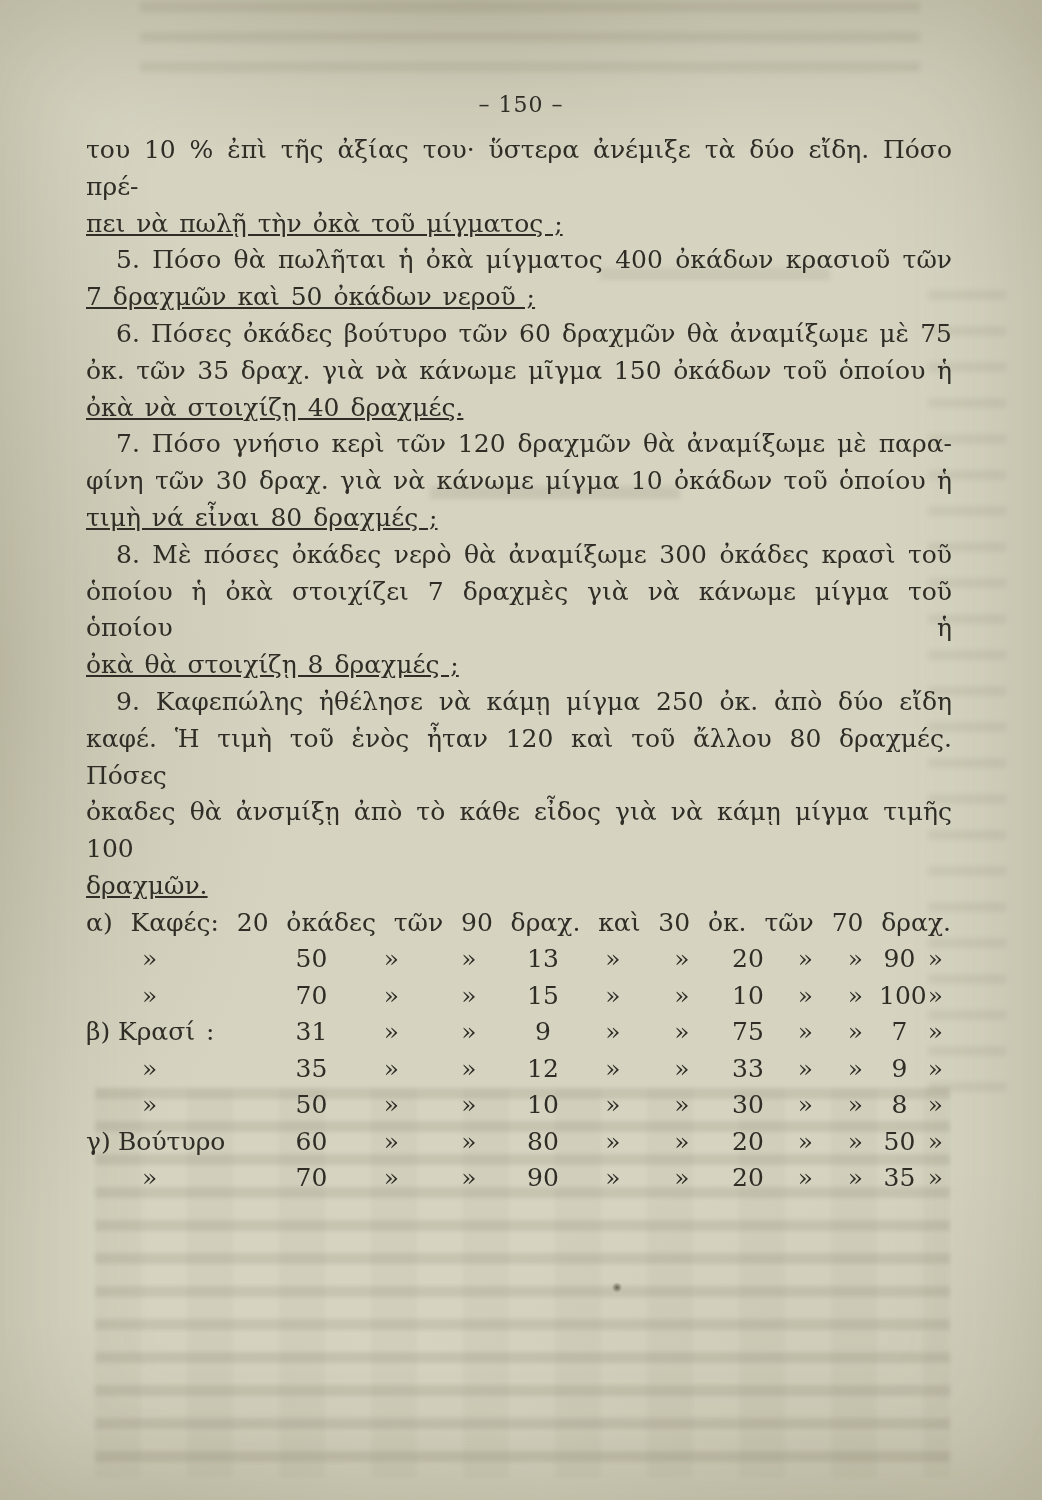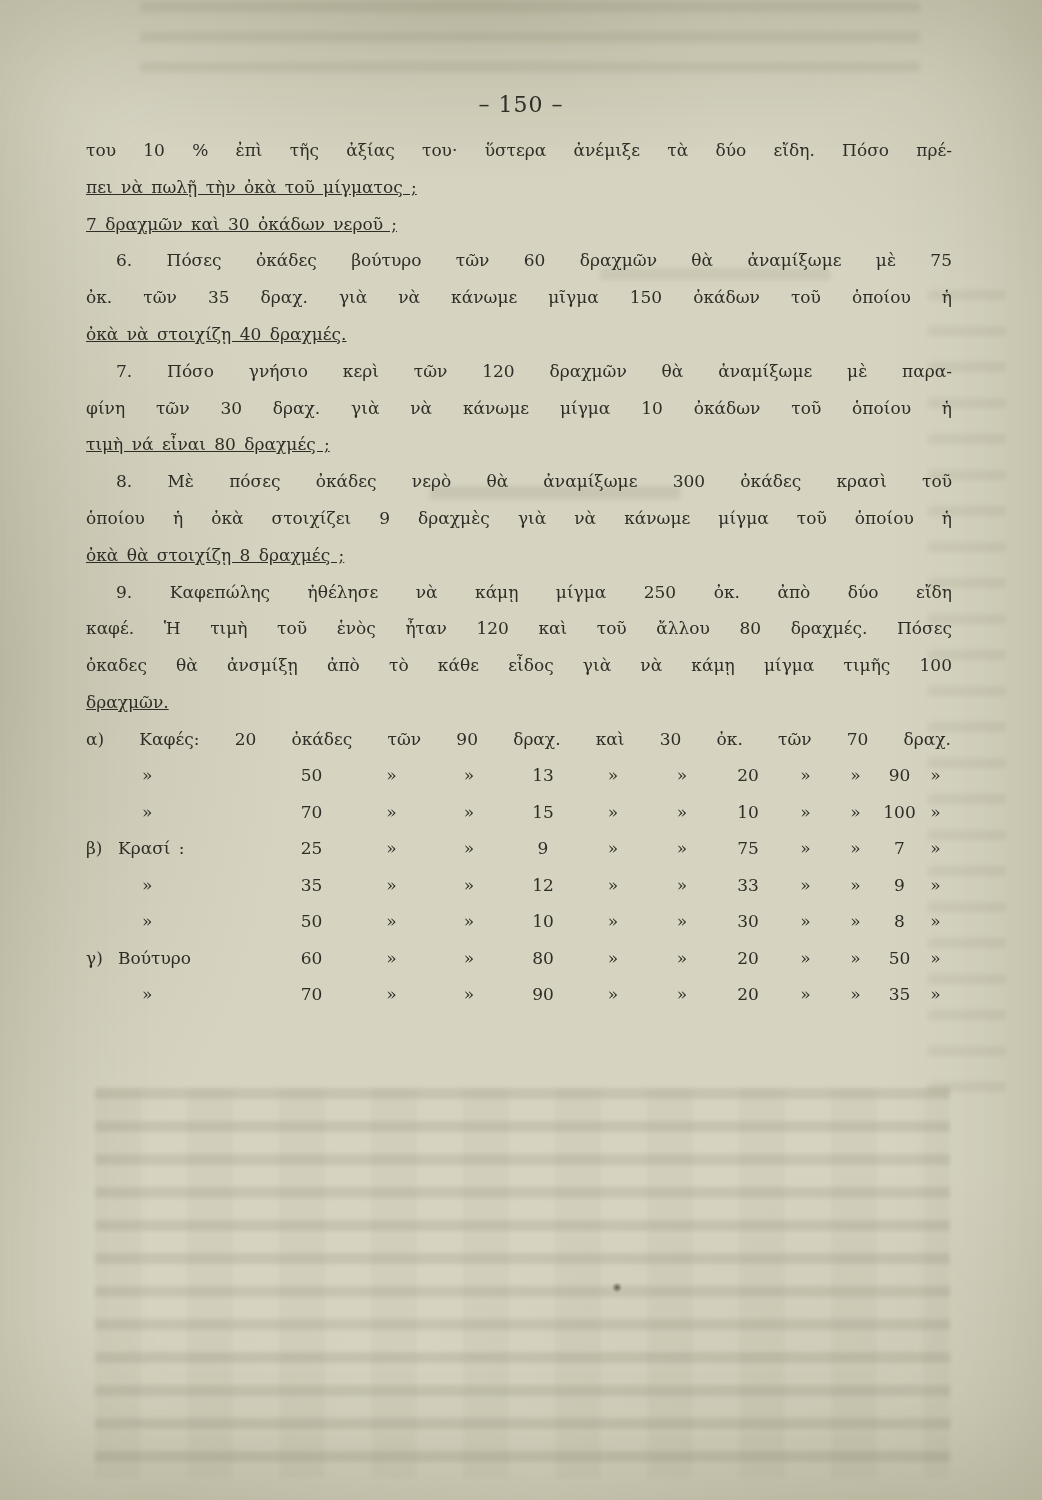--- a/index.html
+++ b/index.html
@@ -57,21 +57,21 @@
     position: absolute; left: 612px; top: 1282px; width: 10px; height: 11px;
     background: radial-gradient(circle, rgba(60,55,40,.7), rgba(60,55,40,0) 70%);
   }
   .pageno {
     position: absolute; top: 92px; left: 0; width: 100%;
     text-align: center;
     font-size: 22px; letter-spacing: 1px;
   }
   .content {
     position: absolute; left: 86px; top: 132px; width: 866px;
-    font-size: 17px;
+    font-size: 25px;
     word-spacing: 3px;
   }
   .line {
     line-height: 36.8px;
     text-align: justify;
     text-justify: inter-word;
     text-align-last: justify;
     white-space: normal;
   }
   .line.last { text-align-last: left; text-decoration: underline; }
@@ -107,35 +107,36 @@
 
   <div class="pageno">– 150 –</div>
 
   <div class="content">
     <div id="paras">
         <div>
           <div class="line">του 10 % ἐπὶ τῆς ἀξίας του· ὕστερα ἀνέμιξε τὰ δύο εἴδη. Πόσο πρέ-</div>
           <div class="line last">πει νὰ πωλῇ τὴν ὀκὰ τοῦ μίγματος ;</div>
         </div>
         <div>
-          <div class="line last">7 δραχμῶν καὶ 30 ὀκάδων νεροῦ ;</div>
+          <div class="line indent">5. Πόσο θὰ πωλῆται ἡ ὀκὰ μίγματος 400 ὀκάδων κρασιοῦ τῶν</div>
+          <div class="line last">7 δραχμῶν καὶ 50 ὀκάδων νεροῦ ;</div>
         </div>
         <div>
           <div class="line indent">6. Πόσες ὀκάδες βούτυρο τῶν 60 δραχμῶν θὰ ἀναμίξωμε μὲ 75</div>
           <div class="line">ὀκ. τῶν 35 δραχ. γιὰ νὰ κάνωμε μῖγμα 150 ὀκάδων τοῦ ὁποίου ἡ</div>
           <div class="line last">ὀκὰ νὰ στοιχίζῃ 40 δραχμές.</div>
         </div>
         <div>
           <div class="line indent">7. Πόσο γνήσιο κερὶ τῶν 120 δραχμῶν θὰ ἀναμίξωμε μὲ παρα-</div>
           <div class="line">φίνη τῶν 30 δραχ. γιὰ νὰ κάνωμε μίγμα 10 ὀκάδων τοῦ ὁποίου ἡ</div>
           <div class="line last">τιμὴ νά εἶναι 80 δραχμές ;</div>
         </div>
         <div>
           <div class="line indent">8. Μὲ πόσες ὀκάδες νερὸ θὰ ἀναμίξωμε 300 ὀκάδες κρασὶ τοῦ</div>
-          <div class="line">ὁποίου ἡ ὀκὰ στοιχίζει 9 δραχμὲς γιὰ νὰ κάνωμε μίγμα τοῦ ὁποίου ἡ</div>
+          <div class="line">ὁποίου ἡ ὀκὰ στοιχίζει 7 δραχμὲς γιὰ νὰ κάνωμε μίγμα τοῦ ὁποίου ἡ</div>
           <div class="line last">ὀκὰ θὰ στοιχίζῃ 8 δραχμές ;</div>
         </div>
         <div>
           <div class="line indent">9. Καφεπώλης ἠθέλησε νὰ κάμῃ μίγμα 250 ὀκ. ἀπὸ δύο εἴδη</div>
           <div class="line">καφέ. Ἡ τιμὴ τοῦ ἑνὸς ἦταν 120 καὶ τοῦ ἄλλου 80 δραχμές. Πόσες</div>
           <div class="line">ὀκαδες θὰ ἀνσμίξῃ ἀπὸ τὸ κάθε εἶδος γιὰ νὰ κάμῃ μίγμα τιμῆς 100</div>
           <div class="line last">δραχμῶν.</div>
         </div>
       </div>
     <div class="mix-table" id="mixtable">
@@ -163,21 +164,21 @@
           <span class="cell">»</span>
           <span class="cell">»</span>
           <span class="cell">10</span>
           <span class="cell">»</span>
           <span class="cell">»</span>
           <span class="cell">100</span>
           <span class="cell">»</span>
         </div>
         <div class="trow">
           <span class="cell label"><span class="prefix">β)</span><span>Κρασί :</span></span>
-          <span class="cell">25</span>
+          <span class="cell">31</span>
           <span class="cell">»</span>
           <span class="cell">»</span>
           <span class="cell">9</span>
           <span class="cell">»</span>
           <span class="cell">»</span>
           <span class="cell">75</span>
           <span class="cell">»</span>
           <span class="cell">»</span>
           <span class="cell">7</span>
           <span class="cell">»</span>

